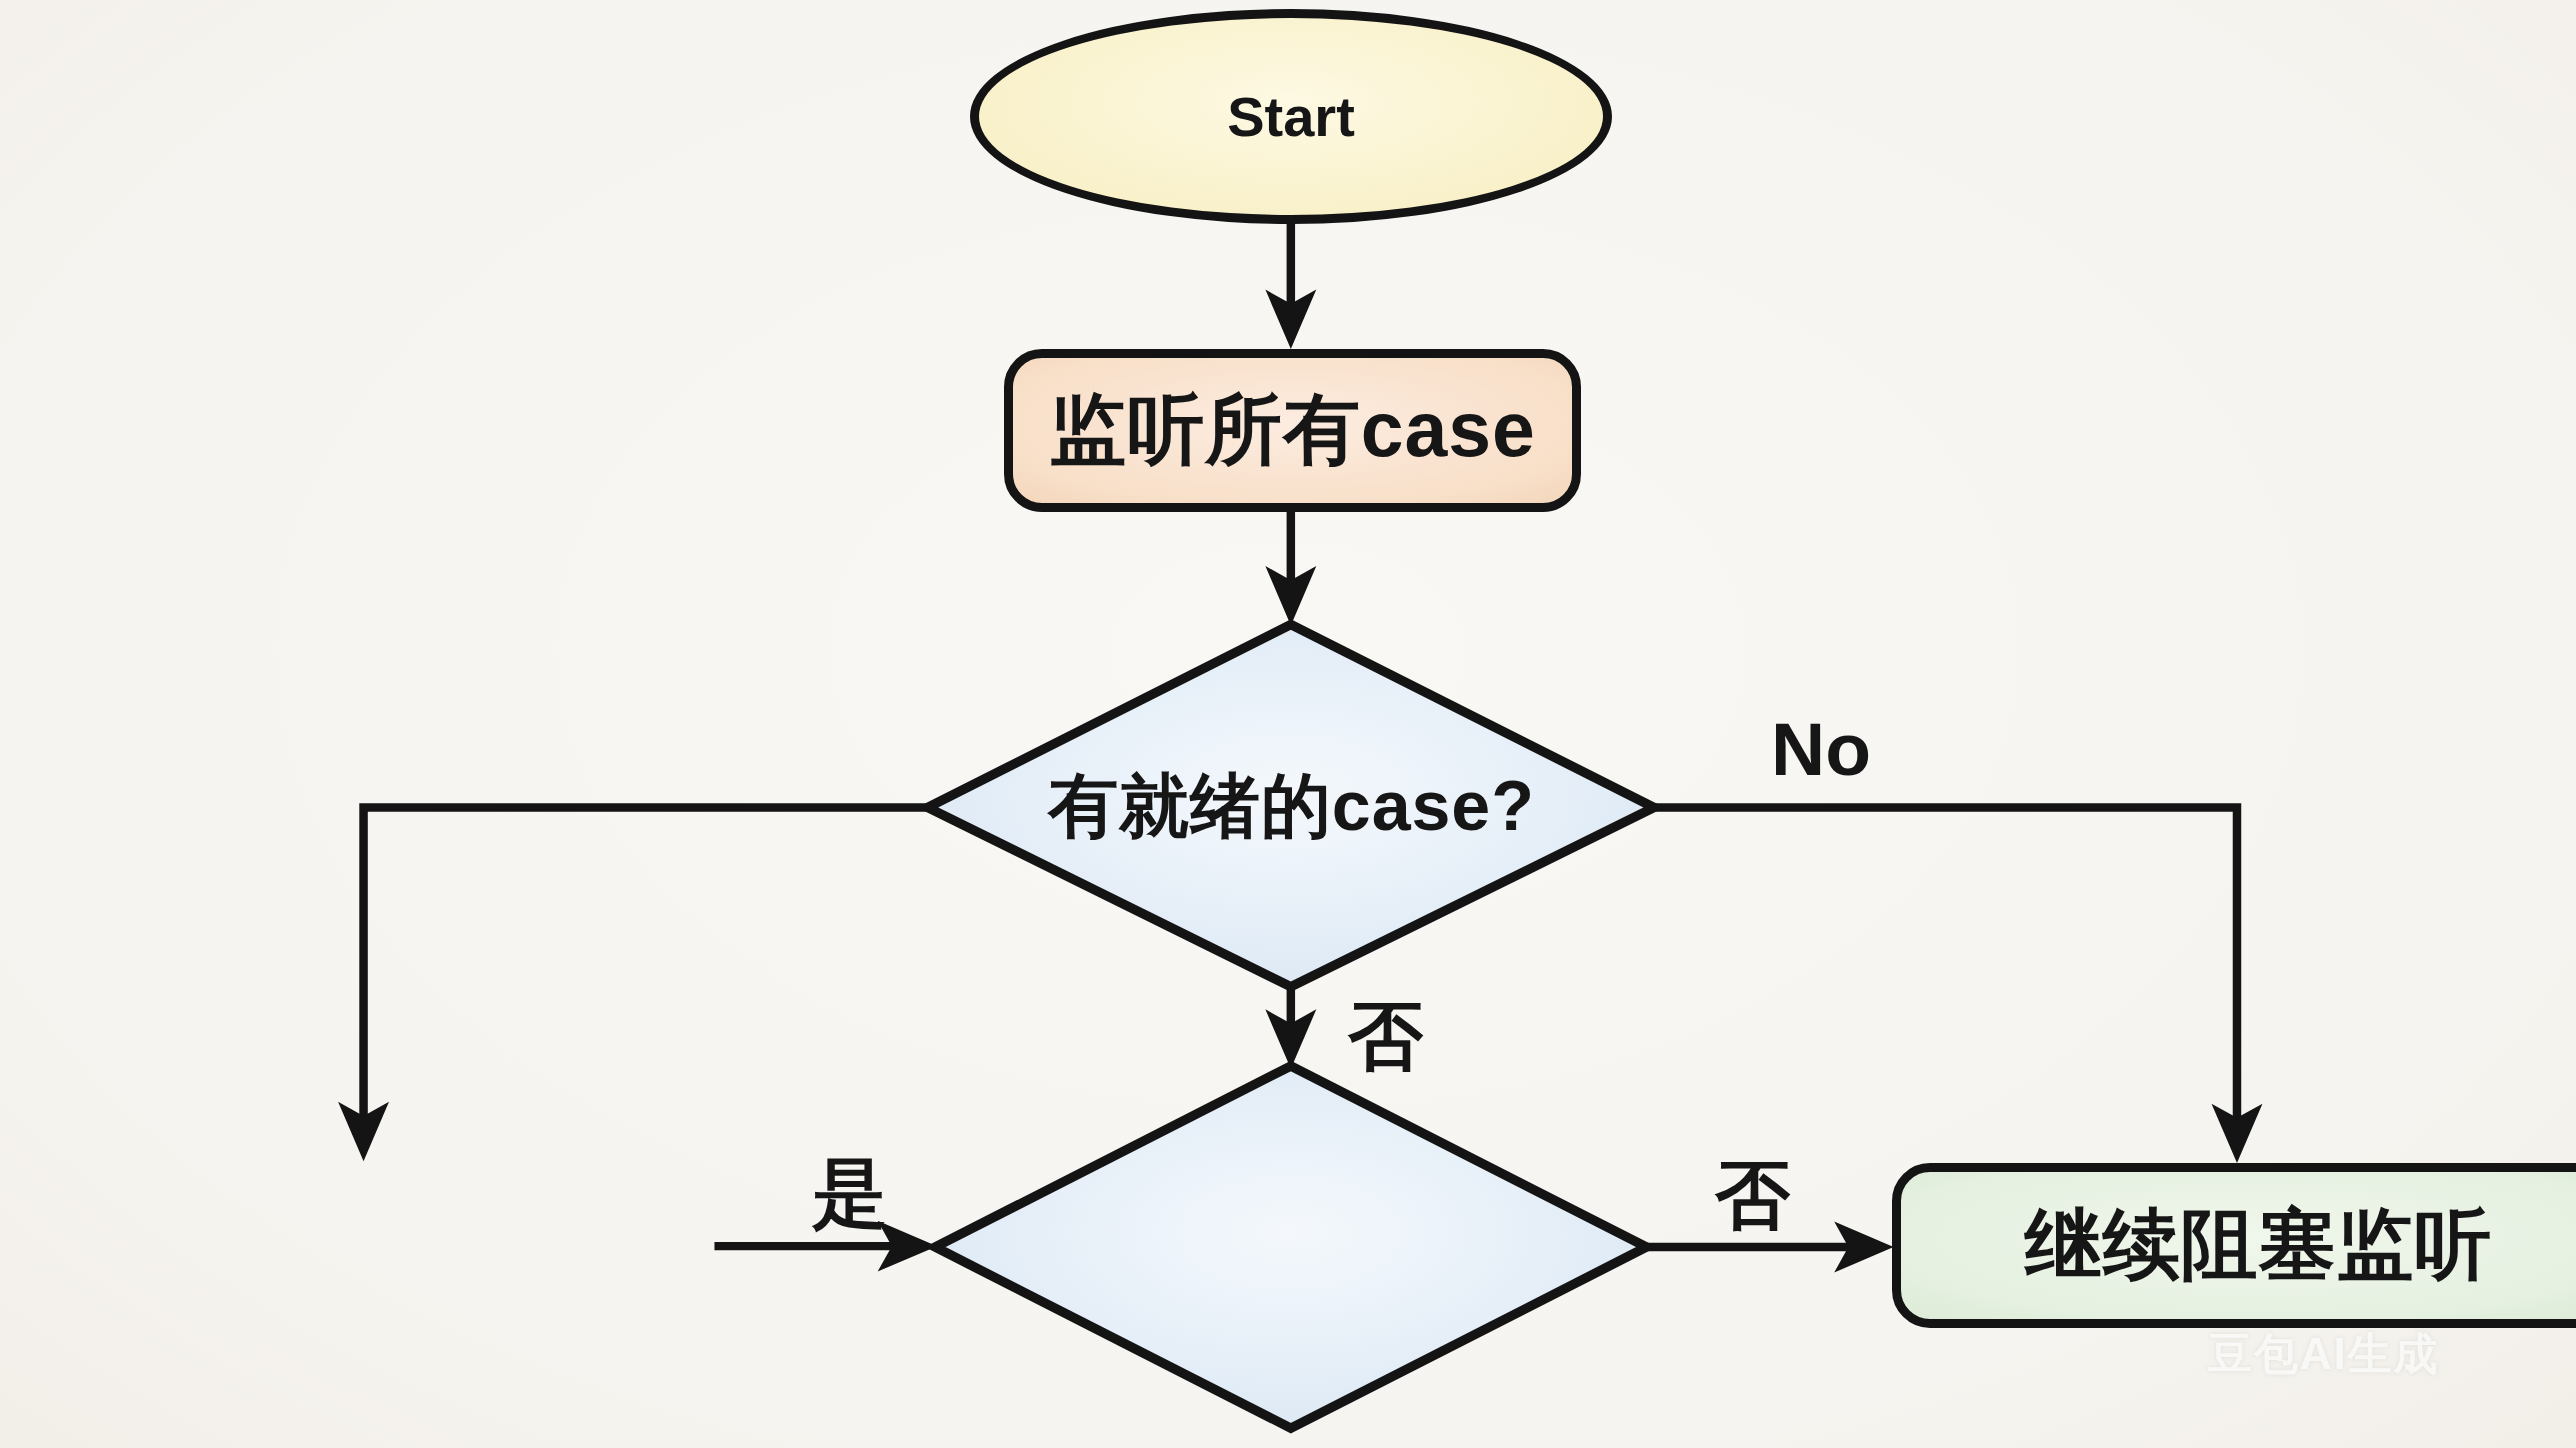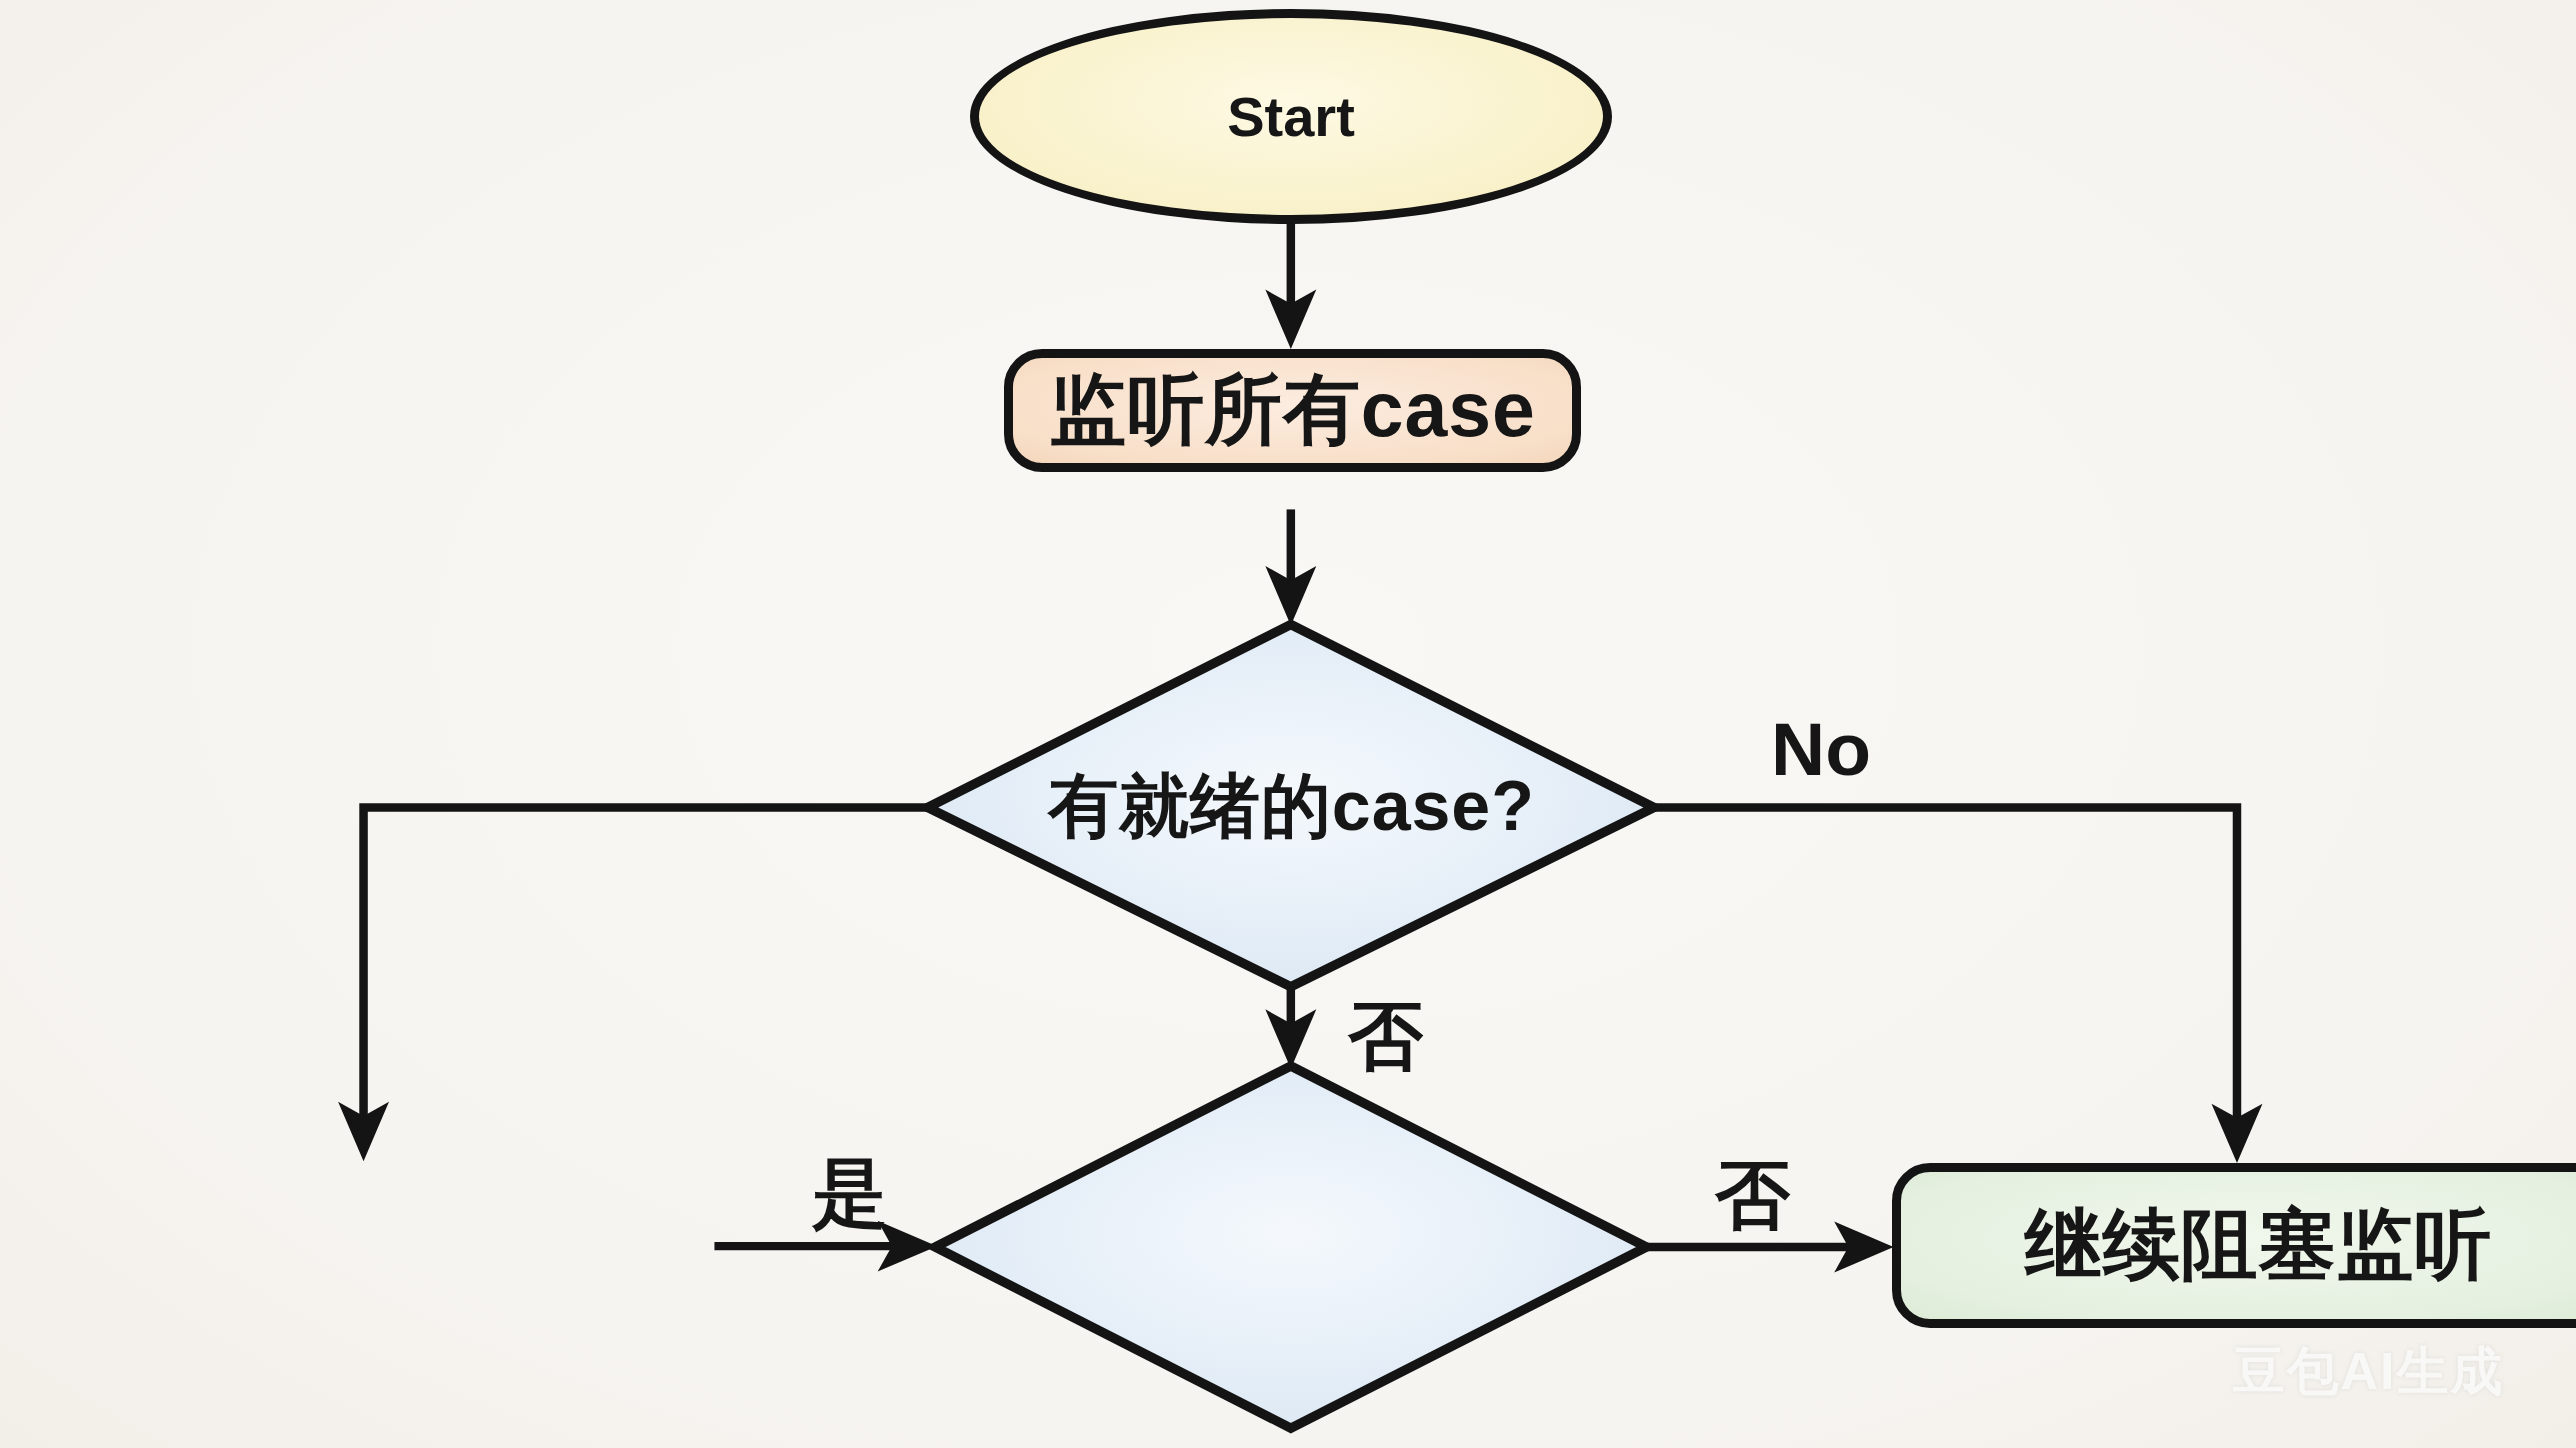--- a/index.html
+++ b/index.html
@@ -29,21 +29,21 @@
     text-align: center;
     white-space: nowrap;
   }
   .node.ellipse {
     left: 970px; top: 9.4px; width: 642px; height: 215px;
     border-radius: 50%;
     background: radial-gradient(ellipse at 50% 42%, #fdf9e3 0%, #f9f1ca 70%, #f5ecbd 100%);
     font-weight: 600; font-size: 56px; letter-spacing: 0;
   }
   .node.process {
-    left: 1004px; top: 349px; width: 577px; height: 123px;
+    left: 1004px; top: 349px; width: 577px; height: 163px;
     border-radius: 38px;
     background: radial-gradient(ellipse at 50% 45%, #fcece0 0%, #f8dfc8 75%, #f4d7bc 100%);
   }
   .node.pick {
     left: 9.4px; top: 1161px; width: 703px; height: 167px;
     border-radius: 38px;
     background: radial-gradient(ellipse at 50% 45%, #fdfae2 0%, #faf4cf 75%, #f6eec1 100%);
   }
   .node.block {
     left: 1892px; top: 1163px; width: 733px; height: 165px;
@@ -63,27 +63,26 @@
     color: #161616; font-weight: 700; font-size: 75px;
     white-space: nowrap; text-align: center;
   }
   .edge-label.no-en  { left: 1736px; top: 706px; width: 170px; font-weight: 600; }
   .edge-label.fou-1  { left: 1329px; top: 987px; width: 113px; }
   .edge-label.shi-1  { left: 793px;  top: 1144px; width: 113px; }
   .edge-label.fou-2  { left: 1696px; top: 1146px; width: 113px; }
   .watermark {
     position: absolute;
     left: 2208px; top: 1325px; width: 321px; height: 59px;
-    font-size: 52px; font-weight: 800; letter-spacing: 1.9px;
+    font-size: 44px; font-weight: 800; letter-spacing: 1.9px;
     color: rgba(250, 250, 247, 0.92);
     text-shadow: 0 0 4.7px rgba(190, 190, 185, 0.35);
-    text-align: center;
+    text-align: left;
     z-index: 5;
     white-space: nowrap;
-    margin-top: 12px;
   }
 </style>
 </head>
 <body>
 
 <div class="canvas">
 
   <svg class="connectors" width="2576" height="1448" viewBox="0 0 2730 1535">
     <defs>
       <radialGradient id="diamondGrad" cx="50%" cy="46%" r="65%">

